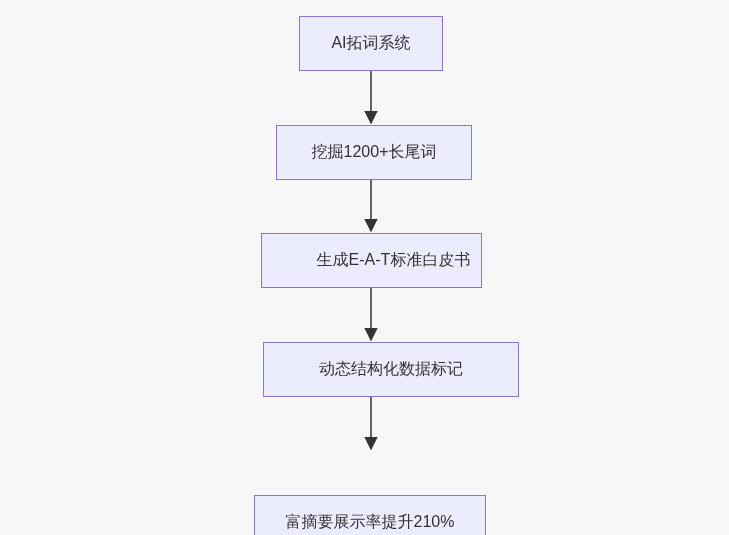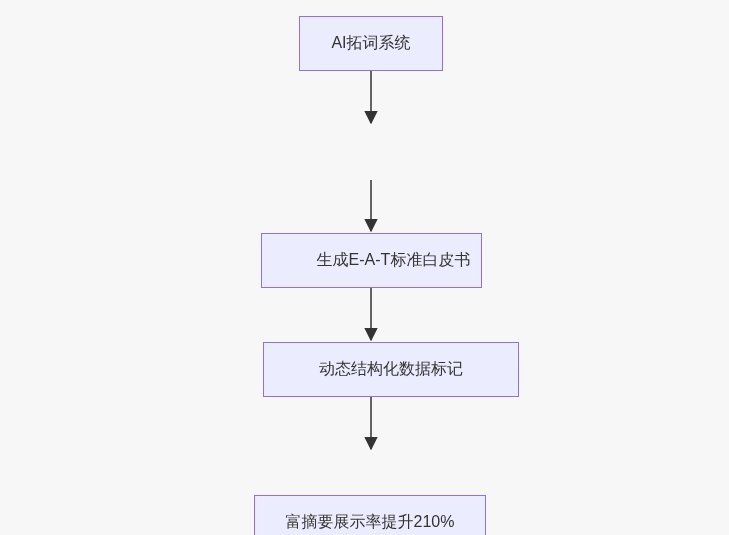--- a/index.html
+++ b/index.html
@@ -54,20 +54,21 @@
       </marker>
     </defs>
     <line x1="371" y1="71" x2="371" y2="123" stroke="#333333" stroke-width="1.5" marker-end="url(#arrowhead)"></line>
     <line x1="371" y1="180" x2="371" y2="231" stroke="#333333" stroke-width="1.5" marker-end="url(#arrowhead)"></line>
     <line x1="371" y1="288" x2="371" y2="340" stroke="#333333" stroke-width="1.5" marker-end="url(#arrowhead)"></line>
     <line x1="371" y1="397" x2="371" y2="449" stroke="#333333" stroke-width="1.5" marker-end="url(#arrowhead)"></line>
   </svg>
 
   <div class="node" style="left:299px; top:16px;  width:144px;">AI拓词系统</div>
 
+  <div class="node" style="left:276px; top:125px; width:196px;">挖掘1200+长尾词</div>
 
   <div class="node" style="left:261px; top:233px; width:221px;padding-left:44px;">生成E-A-T标准白皮书</div>
 
   <div class="node" style="left:263px; top:342px; width:256px;">动态结构化数据标记</div>
 
   <div class="node" style="left:254px; top:451px; width:232px;margin-top:44px;">富摘要展示率提升210%</div>
 
 </div>
 
 </body></html>

